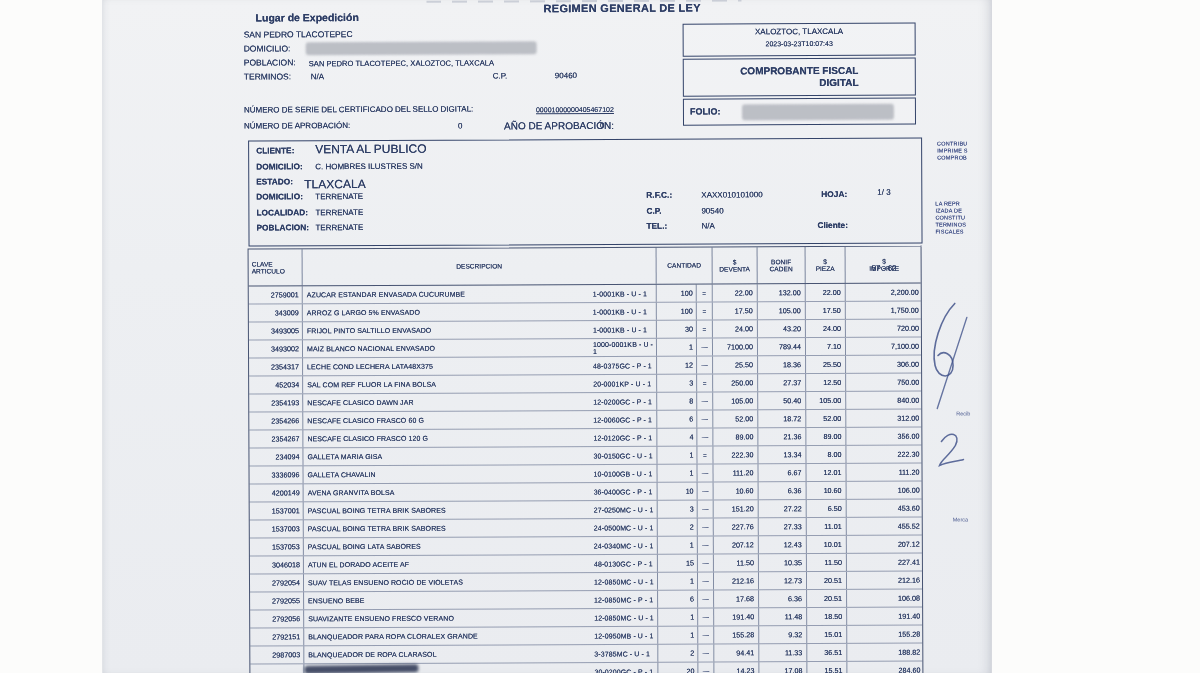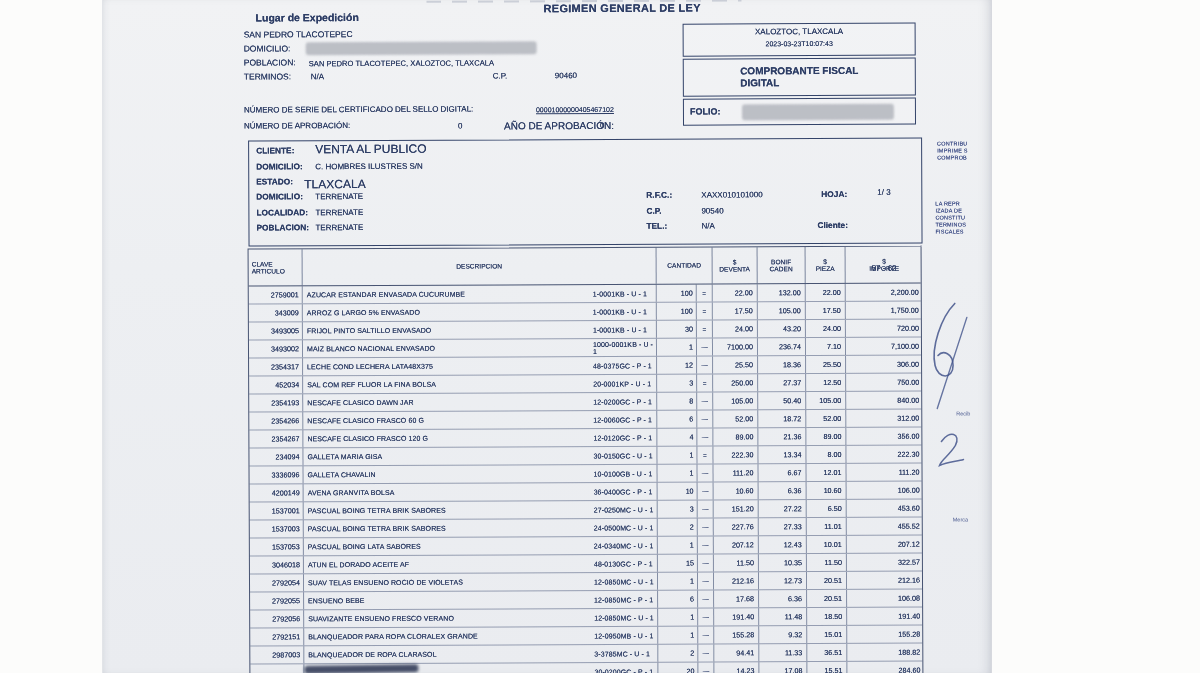--- a/index.html
+++ b/index.html
@@ -77,21 +77,21 @@
     <div class="t" style="left:245px; top:120px; font-size:8px;">NÚMERO DE APROBACIÓN:</div>
     <div class="t" style="left:459px; top:121px; font-size:8px;">0</div>
     <div class="t" style="left:505px; top:120px; font-size:10px;">AÑO DE APROBACIÓN:</div>
     <div class="t" style="left:601px; top:121px; font-size:8px;">0</div>
 
     <div class="fbox" style="position:absolute; left:684px; top:24px; width:233px; height:33px;">
       <div class="t" style="left:0; top:3px; width:100%; text-align:center; font-size:8px;">XALOZTOC, TLAXCALA</div>
       <div class="t" style="left:0; top:16px; width:100%; text-align:center; font-size:7px;">2023-03-23T10:07:43</div>
     </div>
     <div class="fbox" style="position:absolute; left:684px; top:59px; width:233px; height:38px; display:flex; align-items:center; justify-content:center;">
-      <div class="b pre" style="font-size:10px; text-align:left; line-height:12px; text-shadow:0 0 .5px currentColor;">COMPROBANTE FISCAL
+      <div class="b pre" style="font-size:10px; text-align:right; line-height:12px; text-shadow:0 0 .5px currentColor;">COMPROBANTE FISCAL
 DIGITAL</div>
     </div>
     <div class="fbox" style="position:absolute; left:684px; top:99px; width:233px; height:27px;">
       <div class="t b" style="left:6px; top:7px; font-size:9px;">FOLIO:</div>
       <div class="redaction" style="left:58px; top:5px; width:152px; height:16px;"></div>
     </div>
 
     <div class="box" style="left:249px; top:139px; width:674px; height:106px;"></div>
     <div class="t b" style="left:257px; top:144px; font-size:8.3px;">CLIENTE:</div>
     <div class="t" style="left:316px; top:141px; font-size:12px;">VENTA AL PUBLICO</div>
@@ -176,21 +176,21 @@
 
       <div class="t-row">
         <div class="c-clave">3493002</div>
         <div class="c-desc">
           <span>MAIZ BLANCO NACIONAL ENVASADO</span>
           <span class="desc-code">1000-0001KB - U - 1</span>
         </div>
         <div class="c-qty">1</div>
         <div class="c-mark">—</div>
         <div class="c-num">7100.00</div>
-        <div class="c-num">236.74</div>
+        <div class="c-num">789.44</div>
         <div class="c-num">7.10</div>
         <div class="c-num">7,100.00</div>
       </div>
 
       <div class="t-row">
         <div class="c-clave">2354317</div>
         <div class="c-desc">
           <span>LECHE COND LECHERA LATA48X375</span>
           <span class="desc-code">48-0375GC - P - 1</span>
         </div>
@@ -346,21 +346,21 @@
         <div class="c-clave">3046018</div>
         <div class="c-desc">
           <span>ATUN EL DORADO ACEITE AF</span>
           <span class="desc-code">48-0130GC - P - 1</span>
         </div>
         <div class="c-qty">15</div>
         <div class="c-mark">—</div>
         <div class="c-num">11.50</div>
         <div class="c-num">10.35</div>
         <div class="c-num">11.50</div>
-        <div class="c-num">322.57</div>
+        <div class="c-num">227.41</div>
       </div>
 
       <div class="t-row">
         <div class="c-clave">2792054</div>
         <div class="c-desc">
           <span>SUAV TELAS ENSUENO ROCIO DE VIOLETAS</span>
           <span class="desc-code">12-0850MC - U - 1</span>
         </div>
         <div class="c-qty">1</div>
         <div class="c-mark">—</div>

